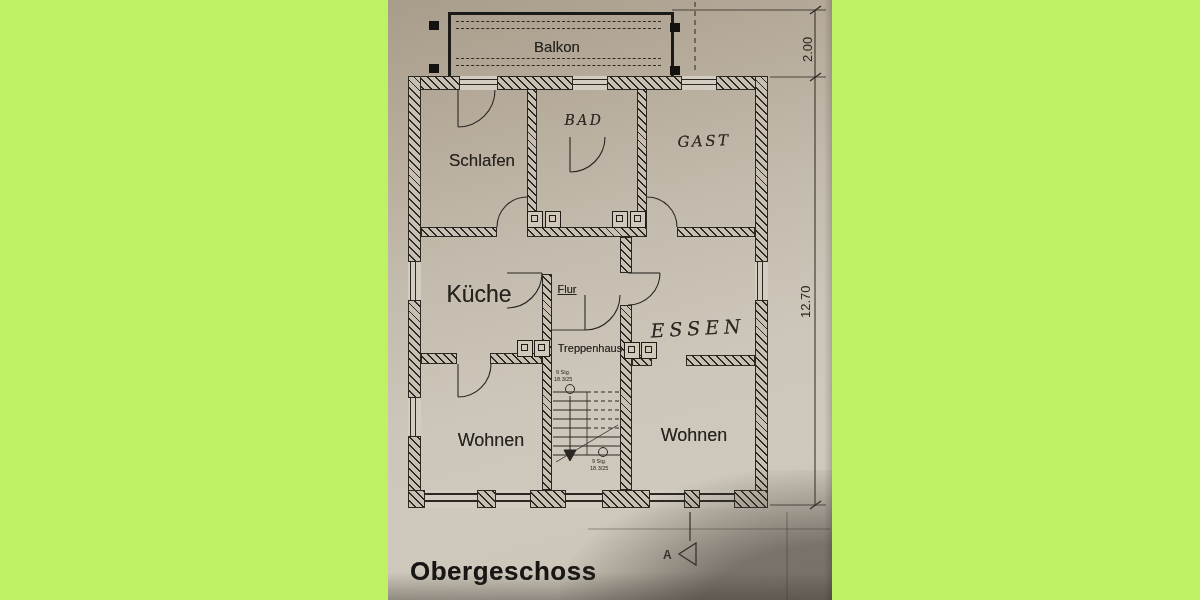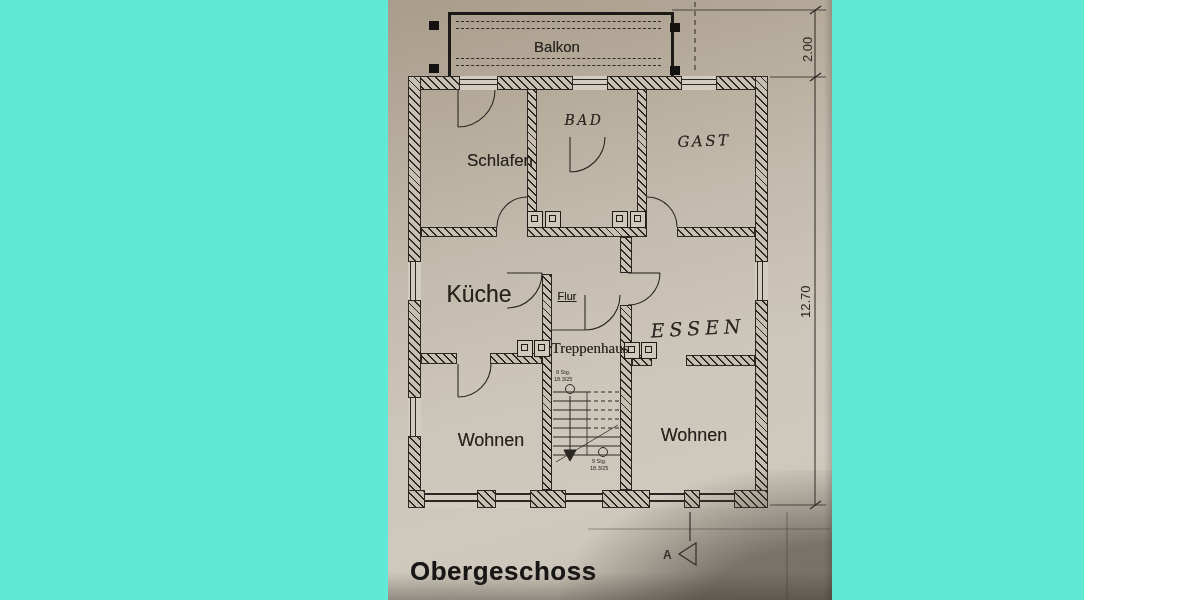--- a/index.html
+++ b/index.html
@@ -1,16 +1,16 @@
 <!DOCTYPE html>
 <html><head>
 <meta charset="utf-8">
 <style>
   html,body{margin:0;padding:0;background:#ffffff;}
-  #scene{position:relative;width:1084px;height:600px;overflow:hidden;background:#5eead4;
+  #scene{position:relative;width:1200px;height:600px;overflow:hidden;background:#bef264;
          font-family:"Liberation Sans",sans-serif;}
   
   .paper{position:absolute;left:388px;top:0;width:444px;height:600px;
          background:linear-gradient(165deg,#a89c8b 0%,#b3a897 15%,#c3bbad 40%,#cdc6ba 62%,#cfc9bd 78%,#c6bfb2 100%);}
   .shadow-br{position:absolute;left:560px;top:470px;width:272px;height:130px;
          background:radial-gradient(ellipse at 100% 115%,rgba(72,65,58,.62) 35%,rgba(72,65,58,.30) 55%,transparent 74%);}
   .bottom-strip{position:absolute;left:388px;top:572px;width:444px;height:28px;
          background:linear-gradient(to bottom,transparent,rgba(55,50,44,.40));}
   .crease-h{position:absolute;left:588px;top:528px;width:242px;height:2px;background:rgba(60,54,46,.22);}
   .crease-v{position:absolute;left:786px;top:512px;width:2px;height:88px;background:rgba(60,54,46,.25);}
@@ -180,27 +180,27 @@
     <text transform="translate(810,318) rotate(-90)" font-size="13">12.70</text>
 
     <g stroke="#2b2823" fill="none">
       <line x1="690" y1="512" x2="690" y2="541" stroke-width="1.2"></line>
       <polygon points="696,543 696,565 679,554" stroke-width="1.3"></polygon>
     </g>
     <text x="663" y="559" font-size="12" font-weight="bold">A</text>
   </svg>
 
   <div class="lbl" style="left:557px;top:46px;font-size:15px;">Balkon</div>
-  <div class="lbl" style="left:482px;top:161px;font-size:17px;margin-left:18px;">Schlafen</div>
+  <div class="lbl" style="left:482px;top:161px;font-size:17px;">Schlafen</div>
   <div class="lbl hand" style="left:584px;top:120px;font-size:14px;">BAD</div>
   <div class="lbl hand" style="left:704px;top:141px;font-size:15px;transform:translate(-50%,-50%) rotate(-2deg);">GAST</div>
   <div class="lbl" style="left:479px;top:294px;font-size:23px;">Küche</div>
-  <div class="lbl" style="left:567px;top:296px;font-size:11px;text-decoration:underline;">Flur</div>
+  <div class="lbl" style="left:567px;top:289px;font-size:11px;text-decoration:underline;">Flur</div>
   <div class="lbl hand" style="left:698px;top:328px;font-size:19px;letter-spacing:5px;transform:translate(-50%,-50%) rotate(-3deg);">ESSEN</div>
-  <div class="lbl" style="left:590px;top:348px;font-size:15px;font-family:Liberation Serif, serif;">Treppenhaus</div>
+  <div class="lbl" style="left:590px;top:348px;font-size:11px;">Treppenhaus</div>
   <div class="lbl" style="left:491px;top:440px;font-size:18px;">Wohnen</div>
   <div class="lbl" style="left:694px;top:435px;font-size:18px;">Wohnen</div>
 
   <div class="title" style="left:410px;top:556px;font-size:26px;">Obergeschoss</div>
 
   <div class="shadow-br"></div>
   <div class="bottom-strip"></div>
   <div class="crease-h"></div>
   <div class="crease-v"></div>
   <div class="paper-edge"></div>

